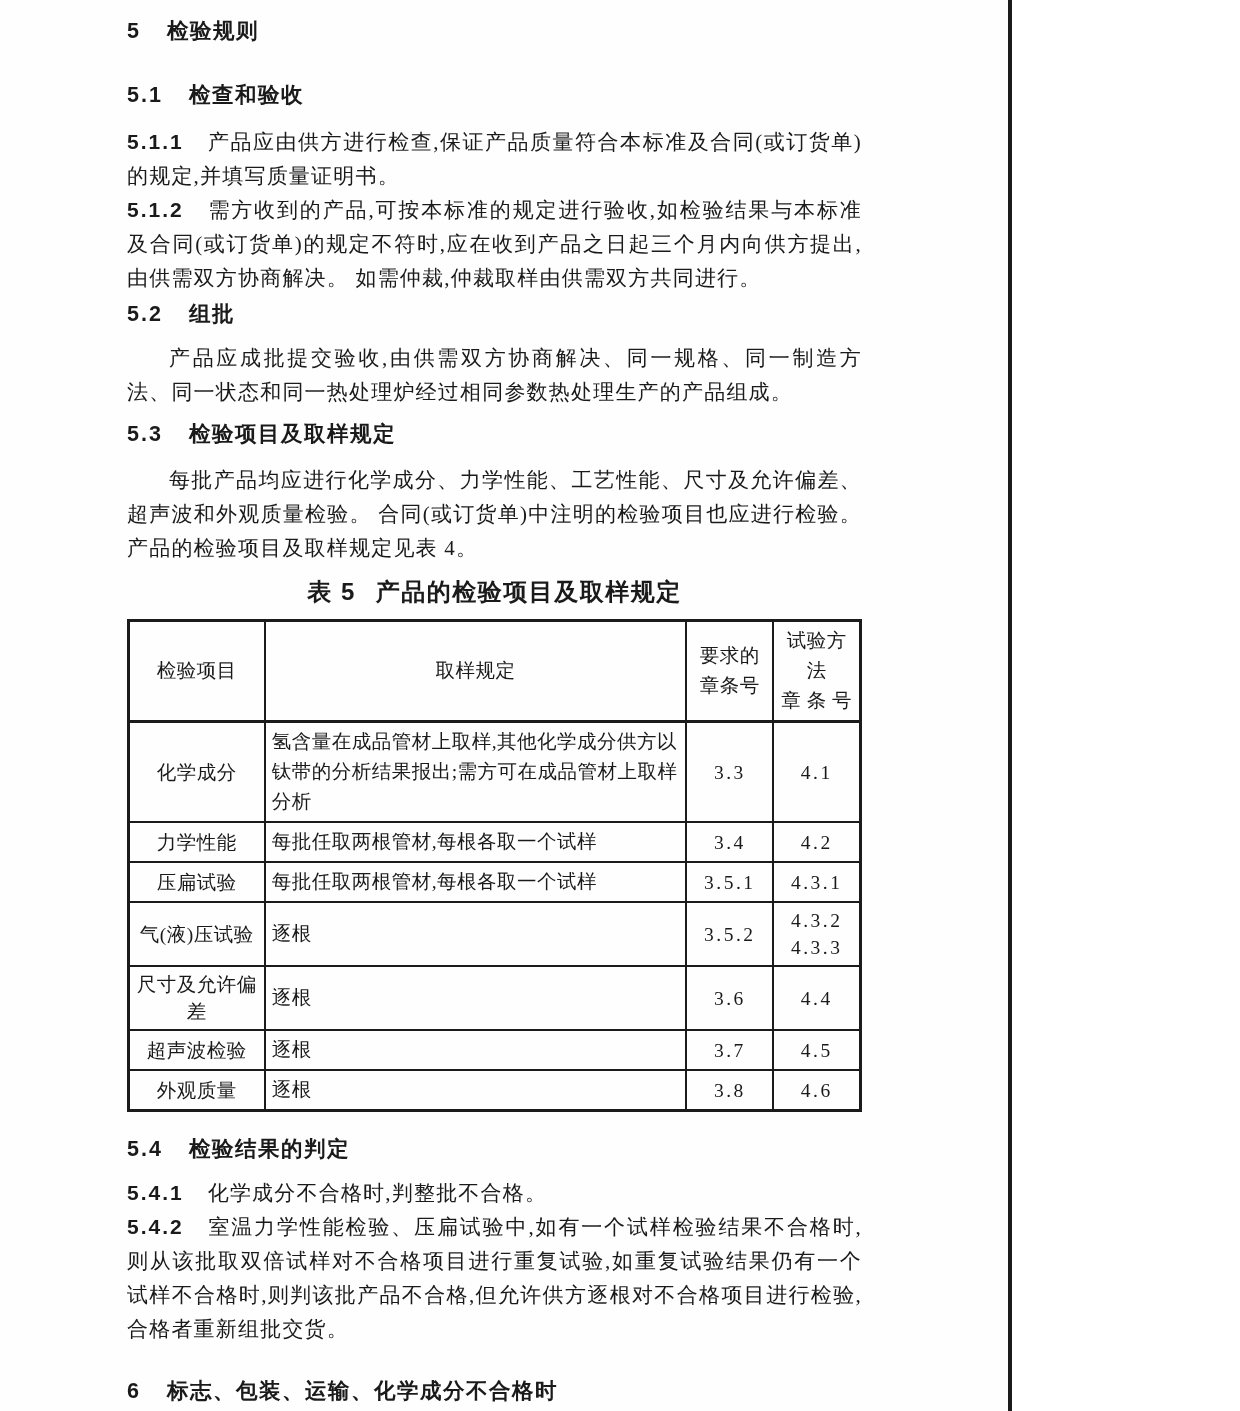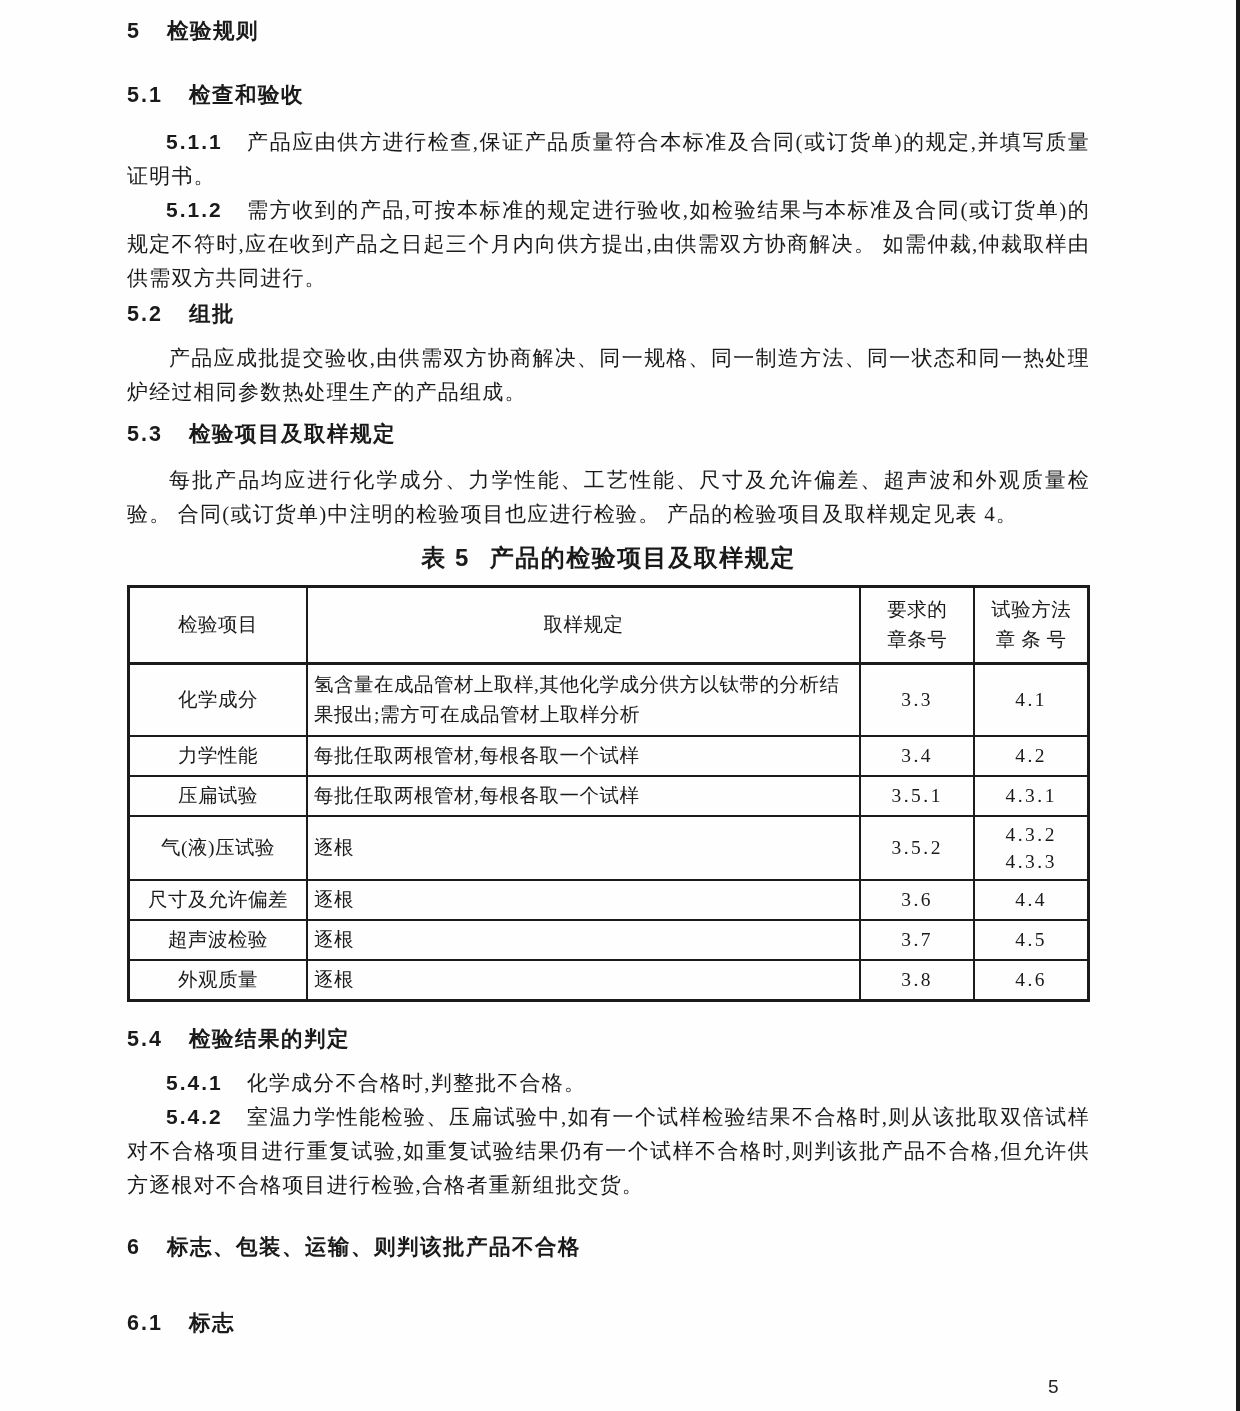--- a/index.html
+++ b/index.html
@@ -1,18 +1,18 @@
 <!DOCTYPE html>
 <html><head>
 <meta charset="utf-8">
 <style>
   html, body { margin: 0; padding: 0; }
   .page {
     position: relative;
-    width: 1240px;
+    width: 1012px;
     height: 1411px;
     background: #fefefe;
     overflow: hidden;
     font-family: "Liberation Serif", serif;
     color: #1a1a1a;
   }
   .scan-edge {
     position: absolute;
     top: 0; right: 0;
     width: 4px; height: 100%;
@@ -35,21 +35,20 @@
     font-size: 21px;
     line-height: 34px;
     letter-spacing: 1.2px;
     text-align: justify;
   }
   .clause .cnum {
     font-family: "Liberation Sans", sans-serif;
     font-weight: bold;
     letter-spacing: 2px;
     margin-right: 24px;
-    margin-left: 39px;
   }
   .indent { text-indent: 2em; }
   .m-h51   { margin-top: 30px; }
   .m-p511  { margin-top: 13px; }
   .m-h52   { margin-top: 2px; }
   .m-p52   { margin-top: 10px; }
   .m-h53   { margin-top: 8px; }
   .m-p53   { margin-top: 12px; }
   .m-cap   { margin-top: 10px; }
   .m-tbl   { margin-top: 10px; }
@@ -214,21 +213,21 @@
     <p class="clause m-p541">
       <span class="cnum">5.4.1</span><span>化学成分不合格时,判整批不合格。</span>
     </p>
 
     <p class="clause">
       <span class="cnum">5.4.2</span><span>室温力学性能检验、压扁试验中,如有一个试样检验结果不合格时,则从该批取双倍试样对不合格项目进行重复试验,如重复试验结果仍有一个试样不合格时,则判该批产品不合格,但允许供方逐根对不合格项目进行检验,合格者重新组批交货。</span>
     </p>
 
 
     <div class="h-sec m-h6">
-      <span class="num">6</span><span>标志、包装、运输、则判该批产品不合格</span>
+      <span class="num">6</span><span>标志、包装、运输、化学成分不合格时</span>
     </div>
 
     <div class="h-sec m-h61">
       <span class="num">6.1</span><span>标志</span>
     </div>
 
   </div>
 
   <div class="page-number">5</div>
   <div class="scan-edge"></div>

